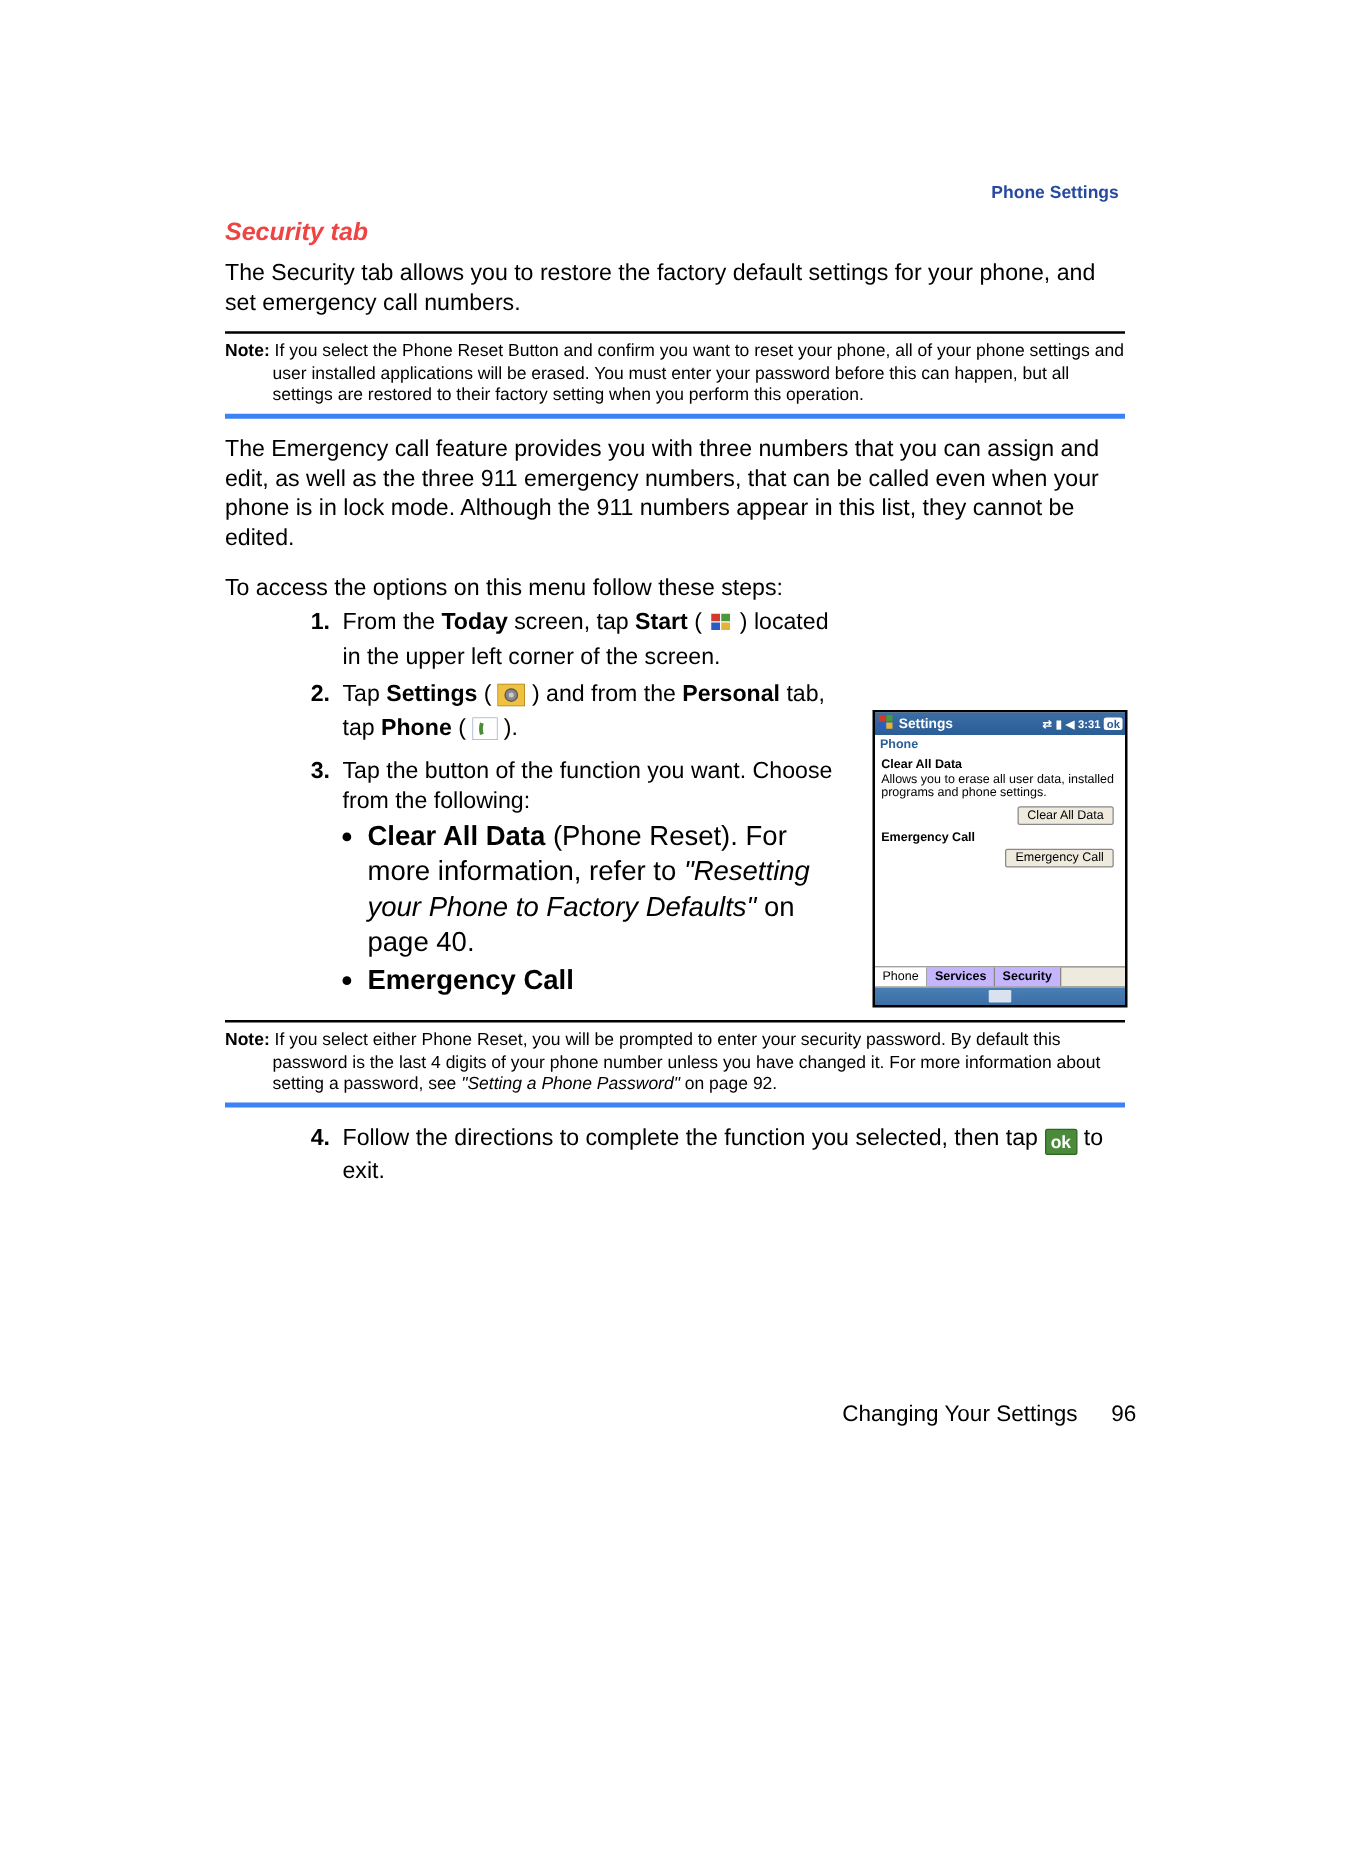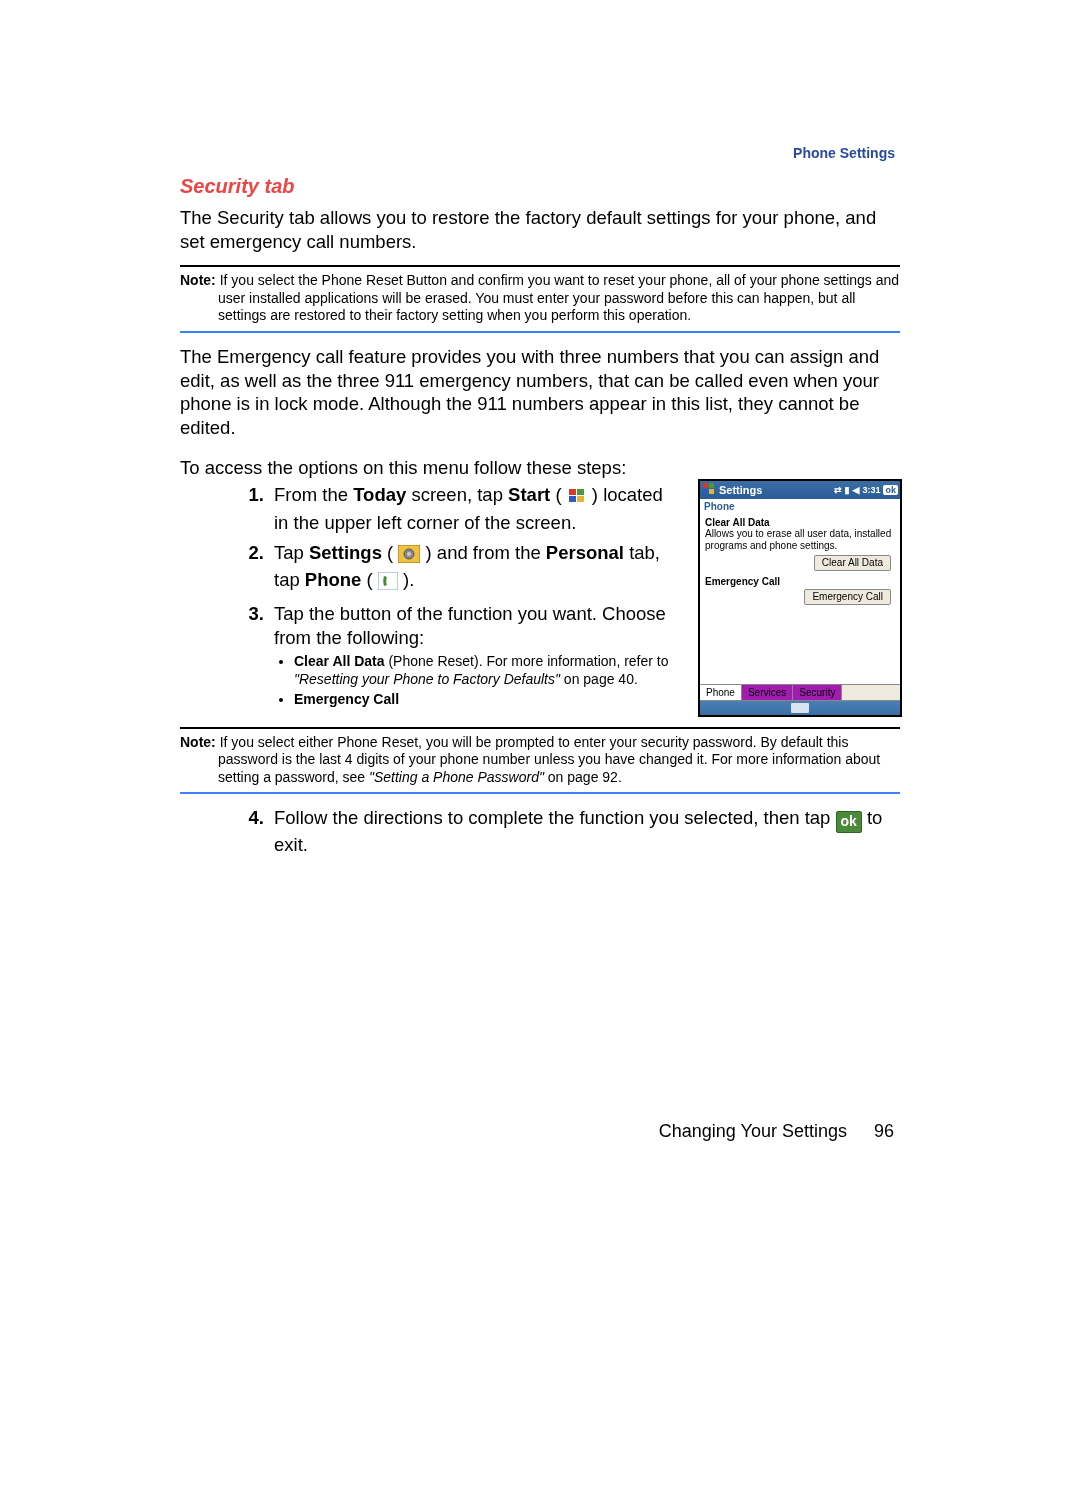--- a/index.html
+++ b/index.html
@@ -34,21 +34,21 @@
     font-size: 20px;
     margin: 35px 0 8px 0;
   }
   .body-text {
     font-size: 18.5px;
     line-height: 1.28;
     margin: 4px 0 12px 0;
   }
   .note-block {
     border-top: 2px solid #000;
-    border-bottom: 2px solid #3b82f6;
+    border-bottom: 4px solid #3b82f6;
     padding: 5px 0 6px 0;
     font-size: 14px;
     line-height: 1.25;
     margin: 8px 0 12px 0;
   }
   .note-block .indent {
     display: block;
     padding-left: 38px;
     text-indent: -38px;
   }
@@ -75,33 +75,33 @@
     text-align: right;
     padding-right: 10px;
     font-weight: bold;
     flex-shrink: 0;
   }
   ol.steps > li > .txt { flex: 1; }
   ul.sub {
     list-style: disc;
     padding-left: 20px;
     margin: 4px 0 0 0;
-    font-size: 14px;
+    font-size: 22px;
   }
   ul.sub li { margin-bottom: 2px; line-height: 1.28;}
   .b { font-weight: bold; }
   .i { font-style: italic; }
   .inline-icon {
     display: inline-block;
     vertical-align: -4px;
   }
   .footer {
     position: absolute;
     bottom: 350px;
-    right: 186px;
+    right: 171px;
     font-size: 18px;
   }
   .footer .pg { margin-left: 22px; }
 
   
   .device {
     border: 2px solid #000;
     width: 200px;
     background: #fff;
     font-family: Tahoma, Arial, sans-serif;
@@ -155,21 +155,21 @@
     display: flex;
     border-top: 1px solid #888;
     background:#efeade;
     font-size:10px;
   }
   .tabs .tab {
     border-right: 1px solid #888;
     padding: 2px 6px;
     background:#fff;
   }
-  .tabs .tab.inactive { background:#a21caf; }
+  .tabs .tab.inactive { background:#c4b5fd;font-weight:bold; }
   .sip-bar {
     border-top:1px solid #888;
     background: linear-gradient(#4a7fb5,#3a6ea5);
     height:14px;
     text-align:center;
   }
   .sip-bar span{
     display:inline-block;
     width:18px;height:10px;
     background:#d9e3ef;

